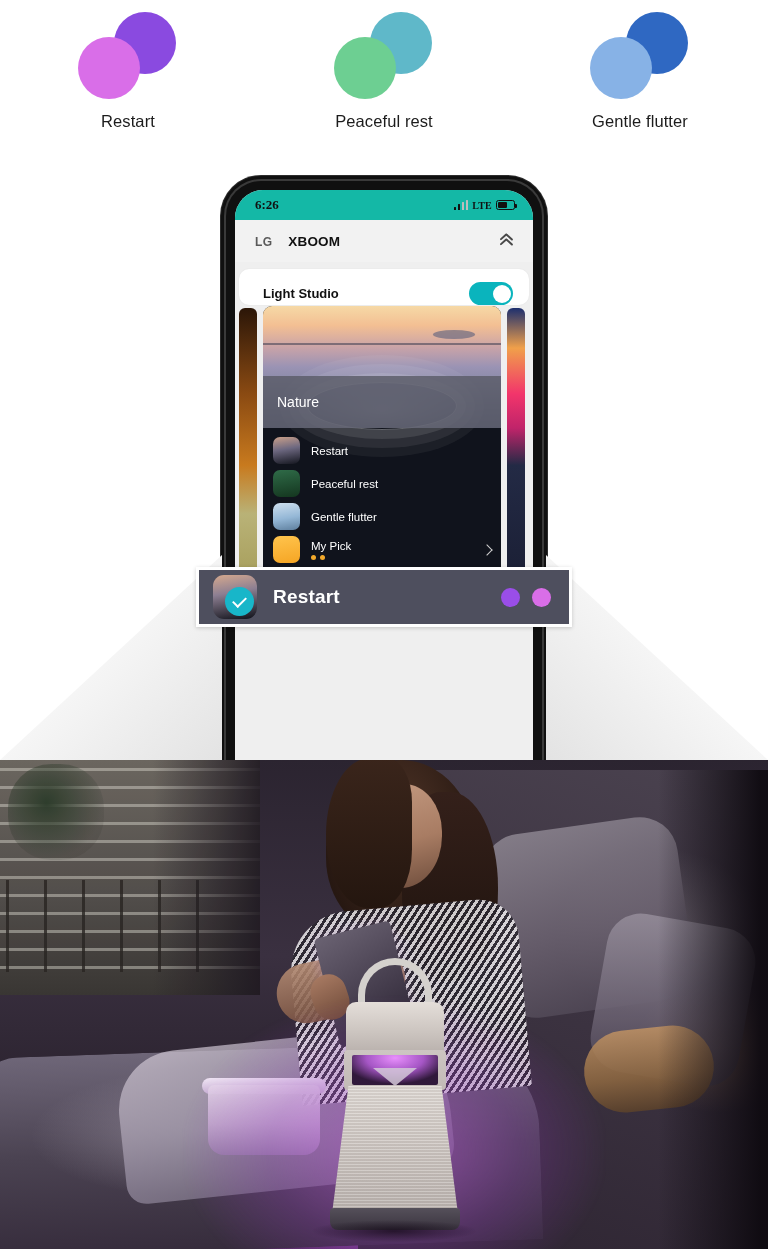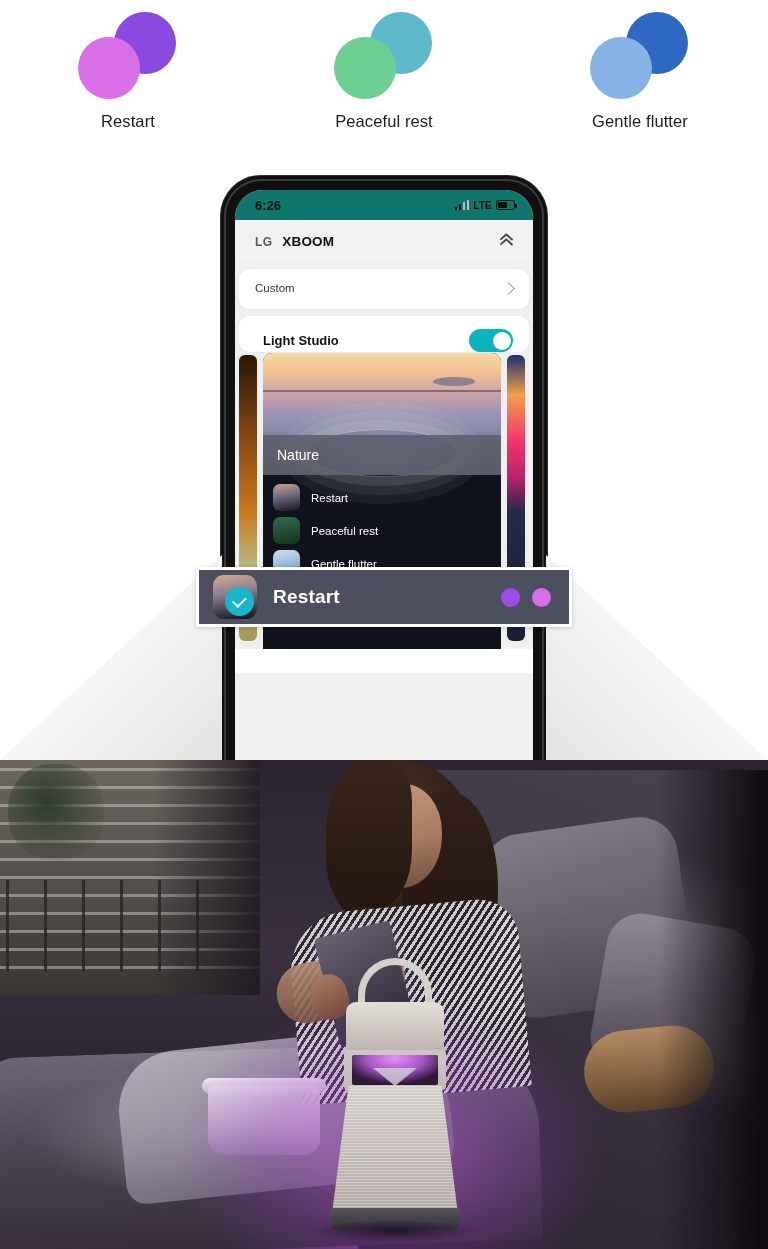--- a/index.html
+++ b/index.html
@@ -46,22 +46,22 @@
     pointer-events:none;
   }
   .screen{
     position:absolute; left:14px; top:14px; right:14px; bottom:0;
     border-radius:28px 28px 0 0;
     background:#efefef; overflow:hidden;
   }
 
   
   .statusbar{
-    height:30px; background:#0f766e; display:flex; align-items:center;
-    justify-content:space-between; padding:0 18px 0 20px;
+    height:30px; background:#14b8a6; display:flex; align-items:center;
+    justify-content:space-between; padding:0 18px 0 20px;font-family:Liberation Serif, serif;
   }
   .status-time{ font-size:13px; font-weight:bold; color:#111; }
   .status-right{ display:flex; align-items:center; gap:4px; }
   .sig{ display:flex; align-items:flex-end; gap:1.5px; height:10px; }
   .sig i{ display:block; width:2.5px; background:#111; border-radius:.5px; }
   .sig i:nth-child(1){ height:3.5px; }
   .sig i:nth-child(2){ height:6px; }
   .sig i:nth-child(3){ height:8.5px; background:#bdbdbd; }
   .sig i:nth-child(4){ height:10.5px; background:#bdbdbd; }
   .lte{ font-size:10px; font-weight:bold; color:#111; letter-spacing:.2px; }
@@ -69,21 +69,21 @@
          position:relative; padding:1px; }
   .batt::after{ content:""; position:absolute; right:-3.3px; top:3px;
                 width:2px; height:4px; background:#111; border-radius:0 1px 1px 0; }
   .batt span{ display:block; height:100%; width:62%; background:#111; border-radius:1px; }
 
   
   .app-header{
     height:42px; background:#f2f2f2; display:flex; align-items:center;
     justify-content:space-between; padding:0 17px 0 20px;
   }
-  .brand{ font-size:13.5px; color:#111; display:flex; align-items:baseline; gap:10px; }
+  .brand{ font-size:13.5px; color:#111; display:flex; align-items:baseline; gap:16px; }
   .brand .lg{ font-weight:600; color:#5a5a5a; font-size:12px; letter-spacing:.3px;}
   .brand .xb{ font-weight:bold; letter-spacing:.2px; }
   .chev-up{ width:17px; height:17px; position:relative; }
   .chev-up i{ position:absolute; left:0; width:15px; height:15px; }
   .chev-up i::before,.chev-up i::after{
     content:""; position:absolute; width:8.5px; height:1.6px; background:#4a4a4a;
     border-radius:1px; top:7px;
   }
   .chev-up i::before{ left:-0.5px; transform:rotate(-42deg); }
   .chev-up i::after{ left:6px; transform:rotate(42deg); }
@@ -137,21 +137,21 @@
                   background:rgba(60,60,80,.55); }
   .hero .cloud{ position:absolute; right:26px; top:20%; width:42px; height:9px;
                 background:rgba(90,95,125,.6); border-radius:50%; }
   .hero .ripple{ position:absolute; left:50%; top:62%; transform:translateX(-50%);
                  width:150px; height:48px; border-radius:50%;
                  border:1.5px solid rgba(255,255,255,.35);
                  box-shadow:0 0 0 9px rgba(255,255,255,.10),
                             0 0 0 18px rgba(255,255,255,.07),
                             0 0 0 27px rgba(255,255,255,.05);}
   .hero-caption{
-    position:absolute; left:0; right:0; bottom:0; height:40px;
+    position:absolute; left:0; right:0; bottom:0; height:52px;
     background:rgba(90,92,104,.82); color:#fff; font-size:14px;
     display:flex; align-items:center; padding-left:14px;
   }
   .list{ padding:6px 10px 0 10px; }
   .list-row{ display:flex; align-items:center; gap:11px; height:33px; }
   .thumb{ width:27px; height:27px; border-radius:7px; flex:0 0 27px; }
   .thumb.restart{ background:linear-gradient(170deg,#caa08a 0%,#6d6880 45%,#14161f 100%); }
   .thumb.peace{ background:linear-gradient(170deg,#2f6b48 0%,#14361f 100%); }
   .thumb.gentle{ background:linear-gradient(170deg,#cfe0ef 0%,#94b7d6 55%,#5e7f9e 100%); }
   .thumb.mypick{ background:linear-gradient(170deg,#ffc44d 0%,#f5a524 100%); }
@@ -460,24 +460,20 @@
           <span class="lg">LG</span>
           <span class="xb">XBOOM</span>
         </div>
         <span class="chev-up">
             <i class="a"></i>
             <i class="b"></i>
           </span>
       </div>
 
       <div class="card">
-        <div class="row-custom">
-          <span class="val">Custom</span>
-          <span class="chev-right"></span>
-        </div>
       </div>
 
       <div class="card">
         <div class="ls-head">
           <span class="ls-title">Light Studio</span>
           <span class="toggle"></span>
         </div>
       </div>
 
       <div class="carousel">
@@ -497,20 +493,32 @@
               <span class="thumb restart"></span>
               <span class="list-label">Restart</span>
             </div>
             <div class="list-row">
               <span class="thumb peace"></span>
               <span class="list-label">Peaceful rest</span>
             </div>
             <div class="list-row">
               <span class="thumb gentle"></span>
               <span class="list-label">Gentle flutter</span>
+            </div>
+            <div class="list-row">
+              <span class="thumb mypick"></span>
+              <span class="mypick-wrap">
+                <span class="list-label">My Pick</span>
+                <span class="mypick-dots">
+                    <i></i>
+                    <i></i>
+                  </span>
+              </span>
+              <span class="spacer"></span>
+              <span class="chev-right sm"></span>
             </div>
           </div>
         </div>
 
         <div class="card-side right"></div>
 
         <div class="carousel-fade"></div>
       </div>
 
     </div>

